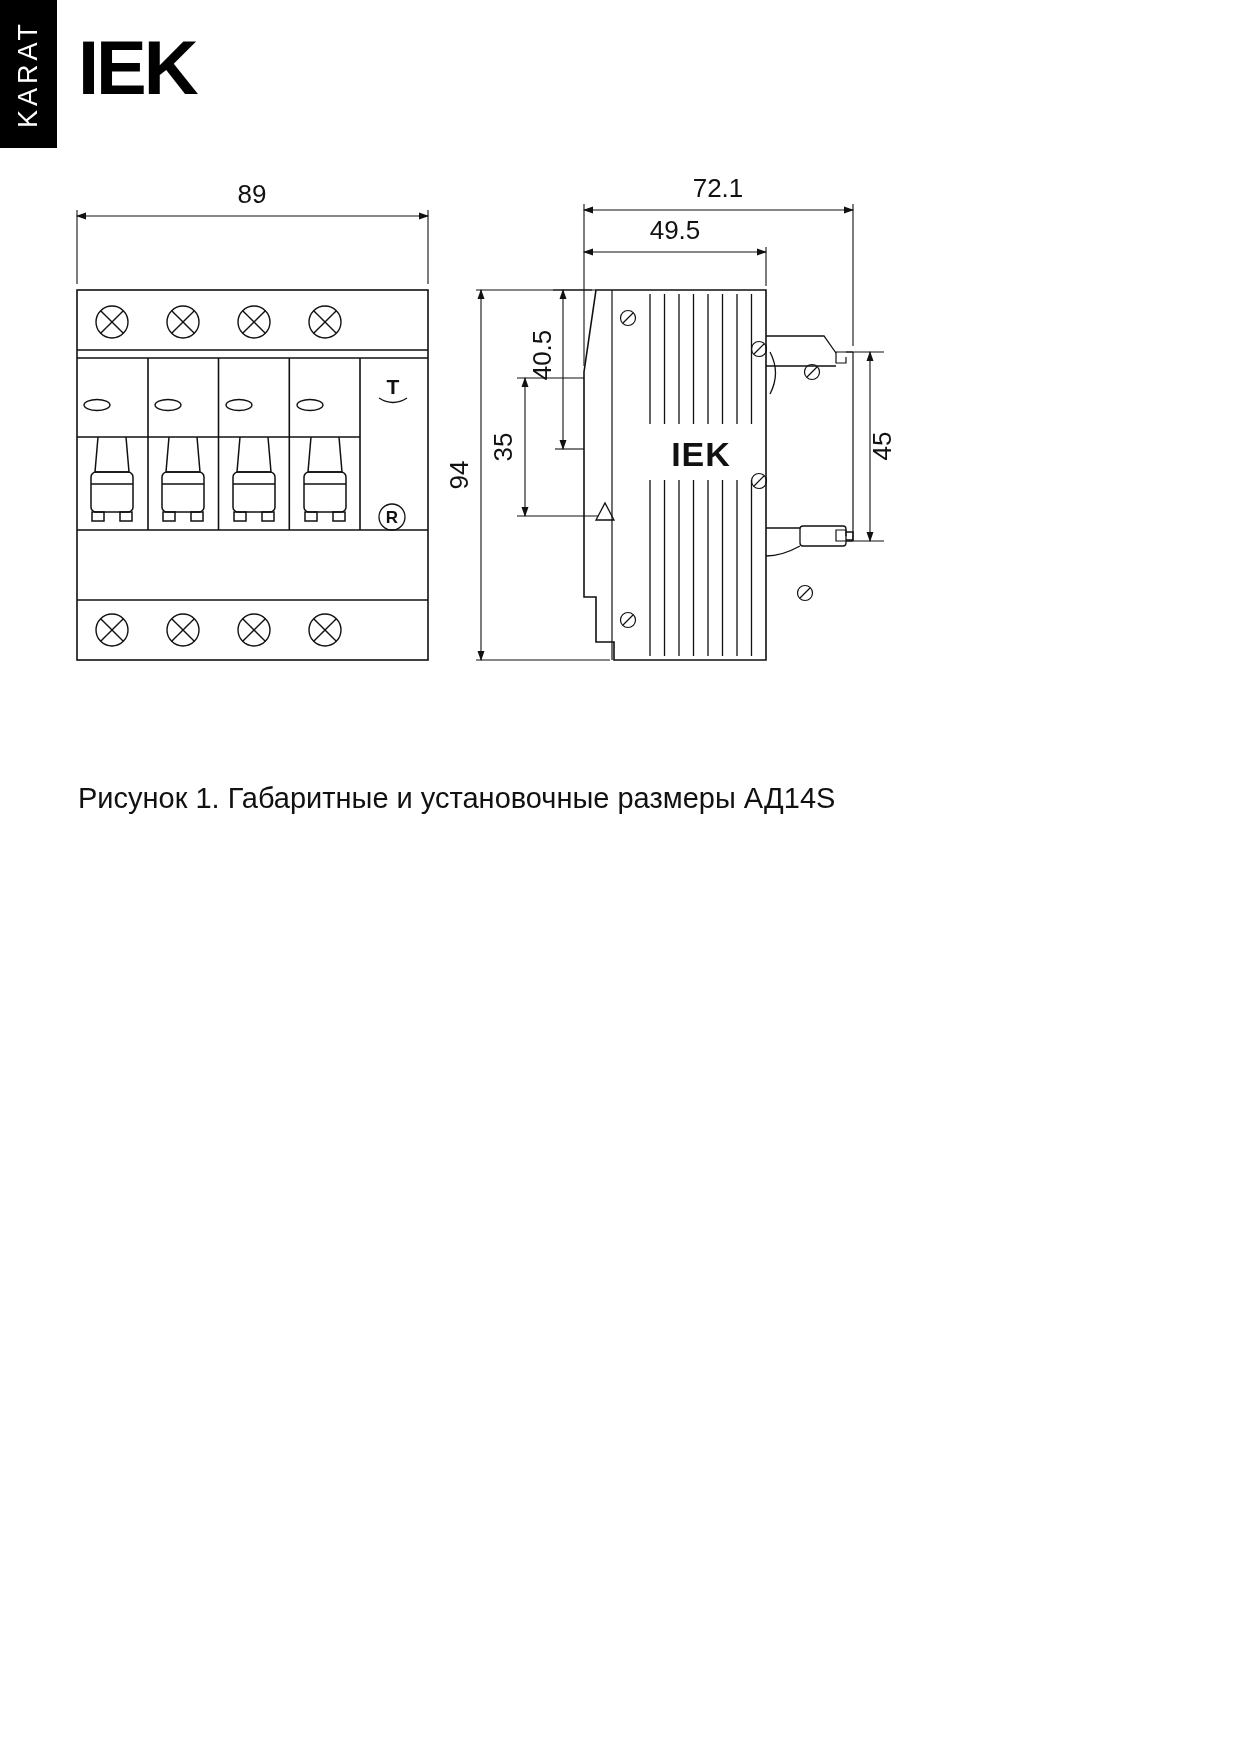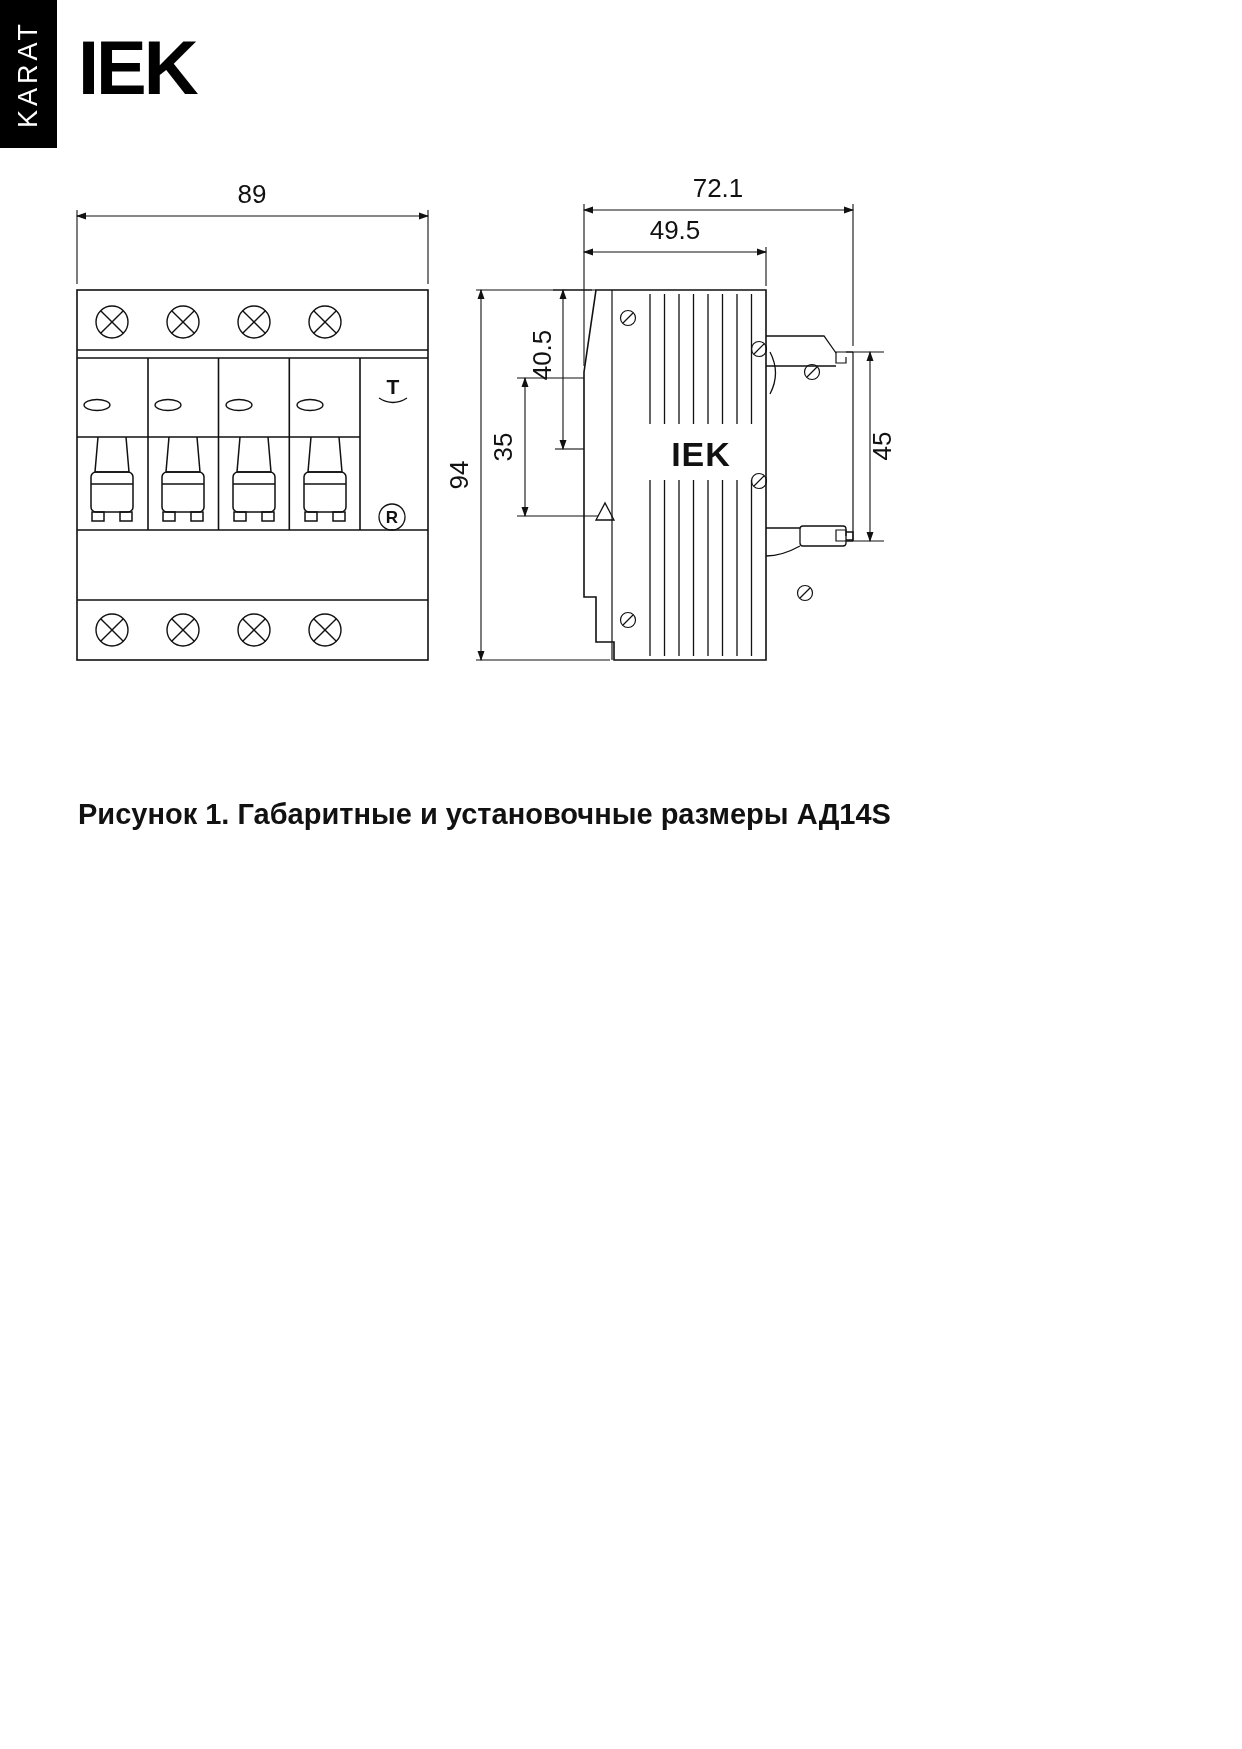--- a/index.html
+++ b/index.html
@@ -39,24 +39,23 @@
     color: #000;
     line-height: 1;
   }
   .drawing-svg {
     position: absolute;
     left: 0; top: 0;
     width: 1242px; height: 860px;
   }
   .caption {
     position: absolute;
-    left: 78px; top: 798px;
+    left: 78px; top: 782px;
     font-size: 29px;
     color: #111;
-    font-weight: bold;
   }
   svg text {
     font-family: "Liberation Sans", "DejaVu Sans", sans-serif;
     font-size: 26px;
     fill: #111;
     stroke: none;
   }
   svg text.emboss {
     font-size: 34px;
     font-weight: 800;

